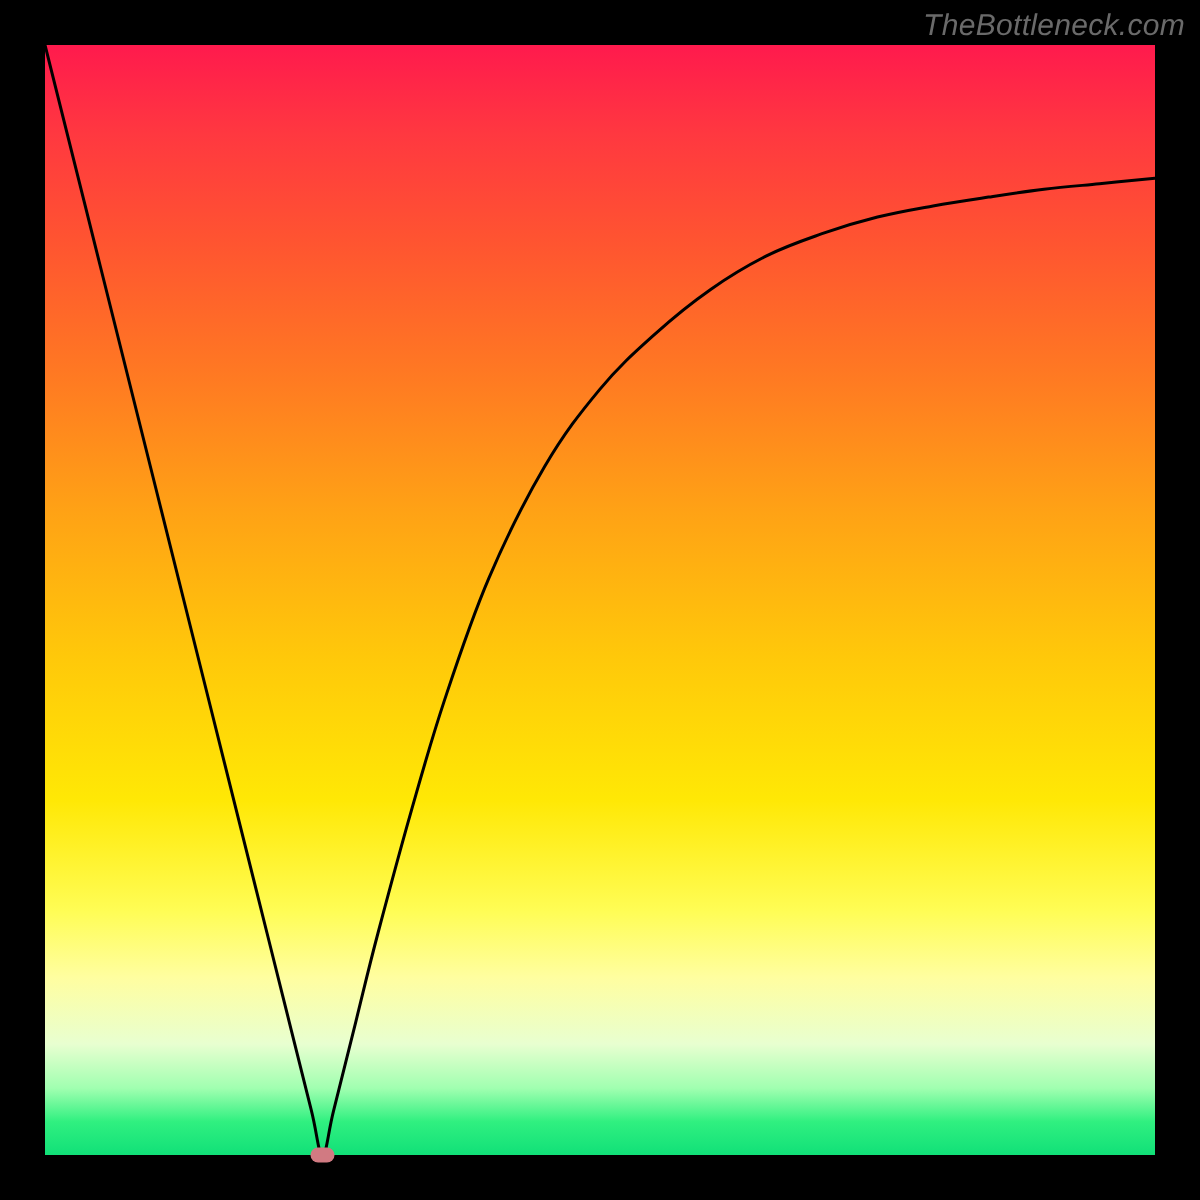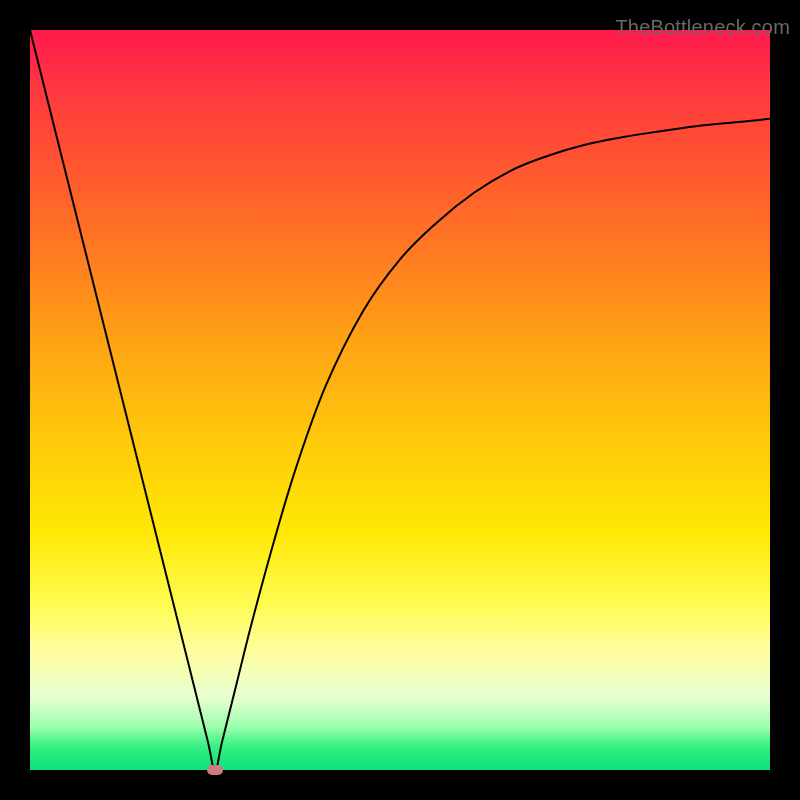--- a/index.html
+++ b/index.html
@@ -42,28 +42,29 @@
   }
   .curve-svg {
     position: absolute;
     left: 0;
     top: 0;
     width: 740px;
     height: 740px;
   }
   .watermark {
     position: absolute;
-    top: 16px;
+    top: 6px;
     right: 10px;
     color: #6a6a6a;
     font-size: 20px;
     font-weight: 500;
     letter-spacing: 0.2px;
     white-space: nowrap;
     user-select: none;
+    font-style: italic;
   }
   .marker {
     position: absolute;
     width: 16px;
     height: 10px;
     border-radius: 5px;
     transform: translate(-50%, -50%);
   }
 </style>
 </head>

